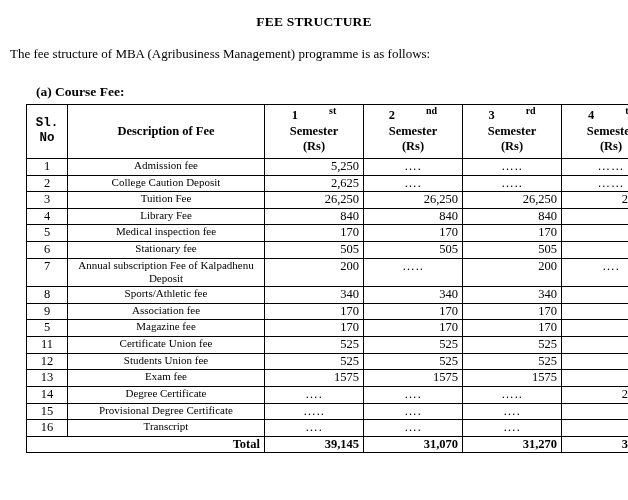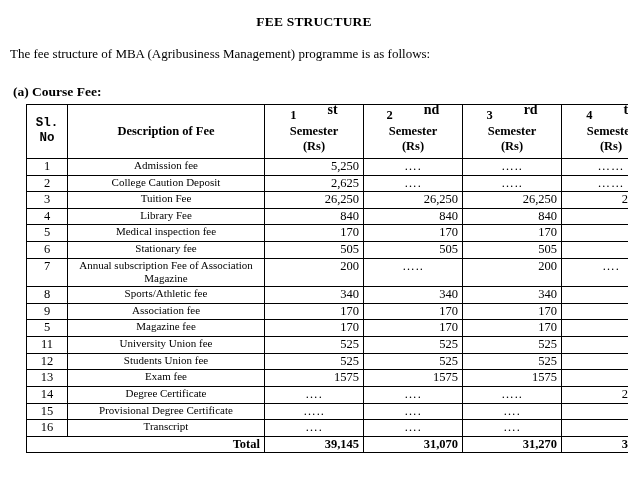--- a/index.html
+++ b/index.html
@@ -31,21 +31,21 @@
   }
   .intro {
     font-size: 13px;
     margin-top: 16px;
     margin-left: 10px;
   }
   .section-label {
     font-size: 13.5px;
     font-weight: bold;
     margin-top: 22px;
-    margin-left: 13px;
+    margin-left: 36px;
   }
   table.fee {
     border-collapse: collapse;
     margin-left: 26px;
     margin-top: 4px;
     width: 580px;
     table-layout: fixed;
     font-size: 12.5px;
   }
   table.fee th, table.fee td {
@@ -84,21 +84,21 @@
     letter-spacing: 1px;
   }
   tr.total td {
     font-weight: bold;
   }
   td.total-label {
     text-align: right;
     font-weight: bold;
   }
   sup {
-    font-size: 14px;
+    font-size: 10px;
     vertical-align: super;
     line-height: 0;
     margin-left: 31px;
   }
   .hdr-line2 {
     display: block;
   }
 </style>
 </head>
 <body>
@@ -181,21 +181,21 @@
         <tr>
           <td class="sl">6</td>
           <td class="desc">Stationary fee</td>
           <td class="amt">505</td>
           <td class="amt">505</td>
           <td class="amt">505</td>
           <td class="amt">505</td>
         </tr>
         <tr>
           <td class="sl">7</td>
-          <td class="desc">Annual subscription Fee of Association Magazine</td>
+          <td class="desc">Annual subscription Fee of Kalpadhenu Deposit</td>
           <td class="amt">200</td>
           <td class="dots">…..</td>
           <td class="amt">200</td>
           <td class="dots">….</td>
         </tr>
         <tr>
           <td class="sl">8</td>
           <td class="desc">Sports/Athletic fee</td>
           <td class="amt">340</td>
           <td class="amt">340</td>
@@ -213,21 +213,21 @@
         <tr>
           <td class="sl">5</td>
           <td class="desc">Magazine fee</td>
           <td class="amt">170</td>
           <td class="amt">170</td>
           <td class="amt">170</td>
           <td class="amt">170</td>
         </tr>
         <tr>
           <td class="sl">11</td>
-          <td class="desc">University Union fee</td>
+          <td class="desc">Certificate Union fee</td>
           <td class="amt">525</td>
           <td class="amt">525</td>
           <td class="amt">525</td>
           <td class="amt">525</td>
         </tr>
         <tr>
           <td class="sl">12</td>
           <td class="desc">Students Union fee</td>
           <td class="amt">525</td>
           <td class="amt">525</td>

